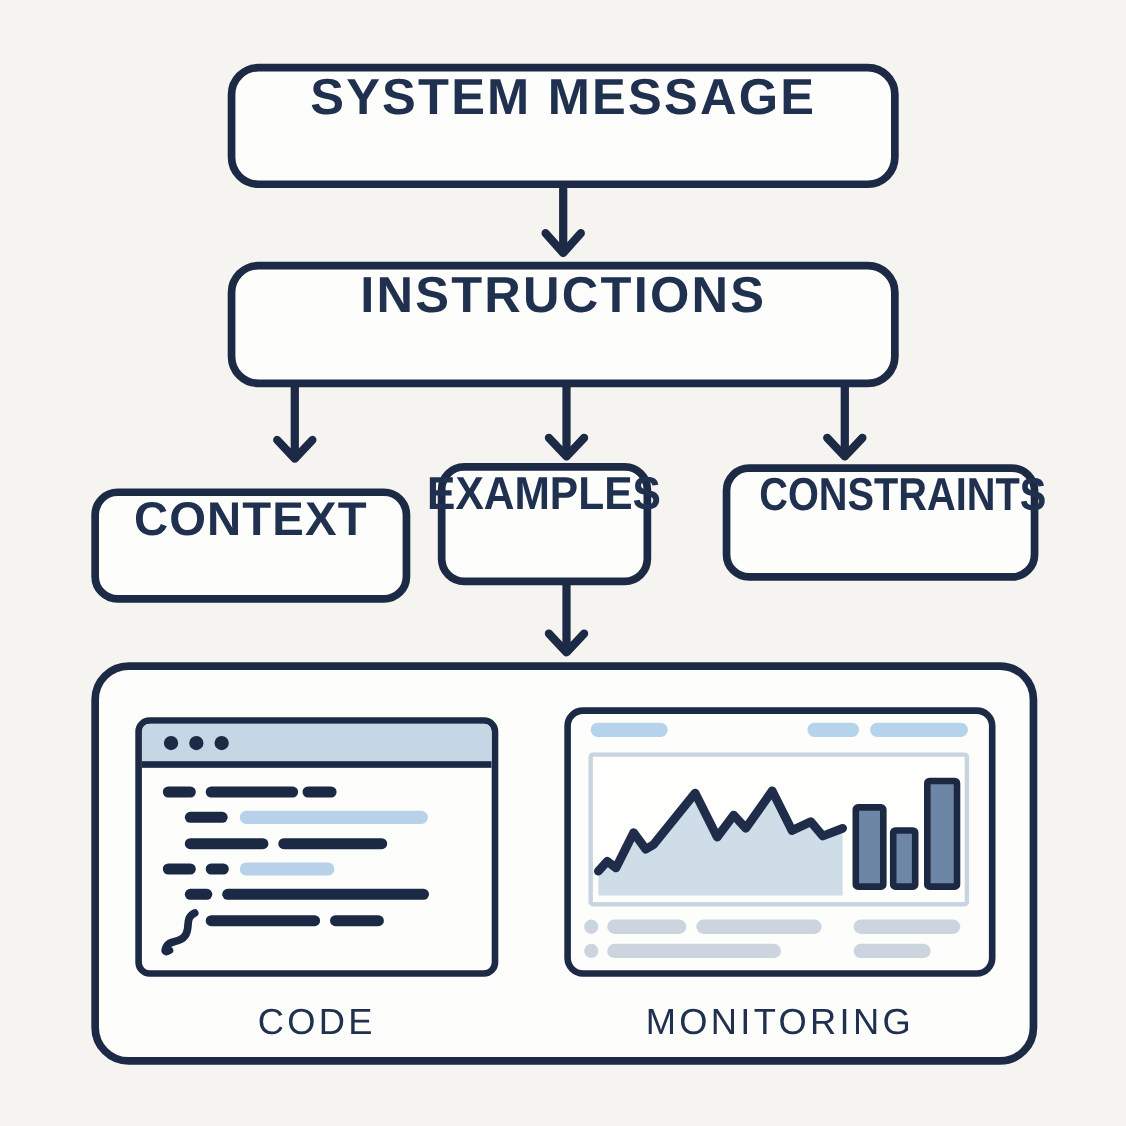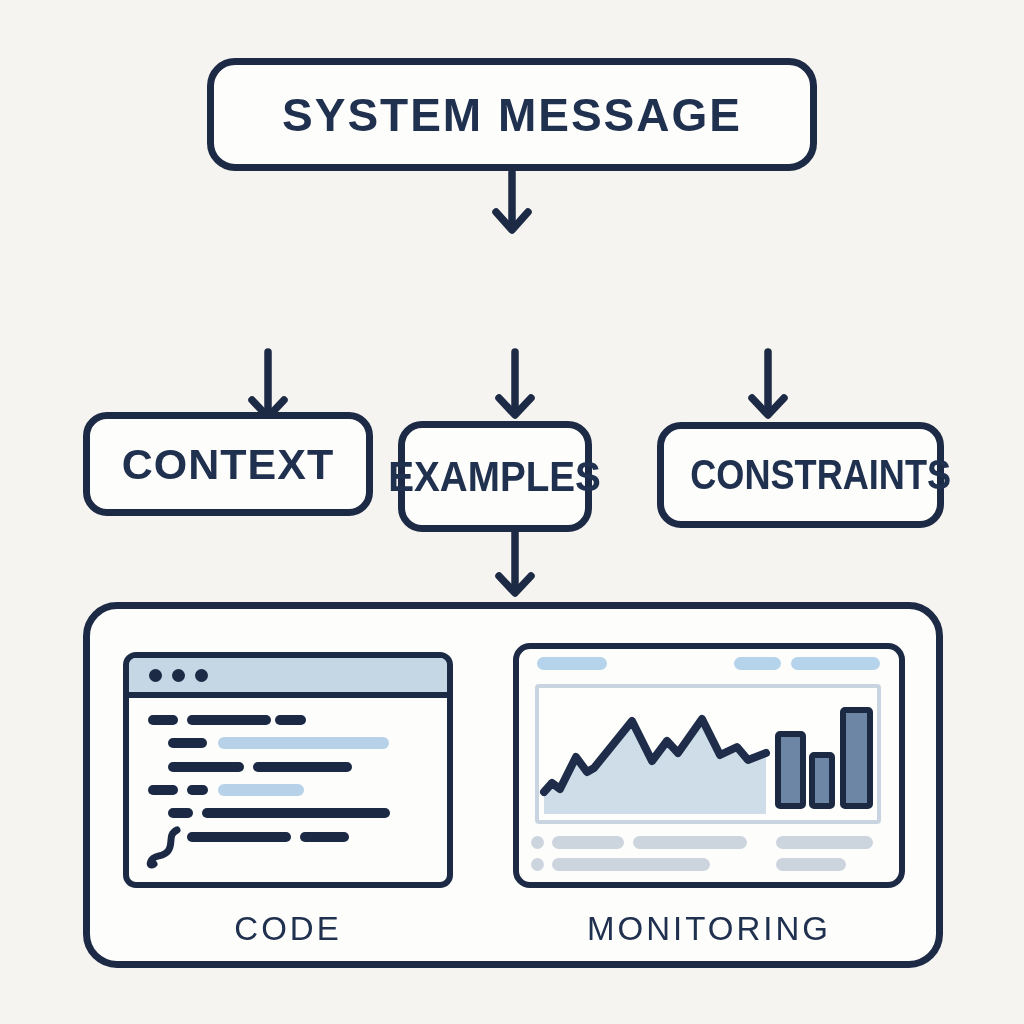--- a/index.html
+++ b/index.html
@@ -4,21 +4,21 @@
 <style>
   html,body{margin:0;padding:0;background:#f6f4f0;}
   .canvas{
     position:relative;width:1024px;height:1024px;overflow:hidden;
     background:#f6f4f0;
     font-family:"Liberation Sans","DejaVu Sans",sans-serif;
     color:#1e2b47;
   }
   .node{
     position:absolute;background:#fdfdfc;border:7px solid #1d2a45;
-    display:flex;align-items:center;justify-content:center;
+    display:flex;align-items:flex-start;justify-content:center;
     box-sizing:border-box;
   }
   .node-label{
     font-weight:700;color:#20304f;white-space:nowrap;line-height:1;
   }
   .big{border-radius:28px;}
   .small{border-radius:24px;}
   svg.overlay{position:absolute;left:0;top:0;pointer-events:none;}
   .container-box{
     position:absolute;left:83px;top:602px;width:860px;height:366px;
@@ -102,22 +102,25 @@
         <path d="M515,532 L515,590"></path>
         <path d="M499,576 L515,593 L531,576"></path>
       </g>
     </g>
   </svg>
 
   <div class="node big" style="left:207px;top:58px;width:610px;height:113px;">
     <span class="node-label t-sys">SYSTEM MESSAGE</span>
   </div>
 
-
-  <div class="node small" style="left:83px;top:412px;width:290px;height:104px;">
+  <div class="node big" style="left:207px;top:238px;width:610px;height:114px;">
+    <span class="node-label t-ins">INSTRUCTIONS</span>
+  </div>
+
+  <div class="node small" style="left:83px;top:444px;width:290px;height:104px;">
     <span class="node-label t-ctx">CONTEXT</span>
   </div>
 
   <div class="node small" style="left:398px;top:421px;width:194px;height:111px;">
     <span class="node-label t-exm">EXAMPLES</span>
   </div>
 
   <div class="node small" style="left:657px;top:422px;width:287px;height:106px;padding-left:40px;">
     <span class="node-label t-con">CONSTRAINTS</span>
   </div>

